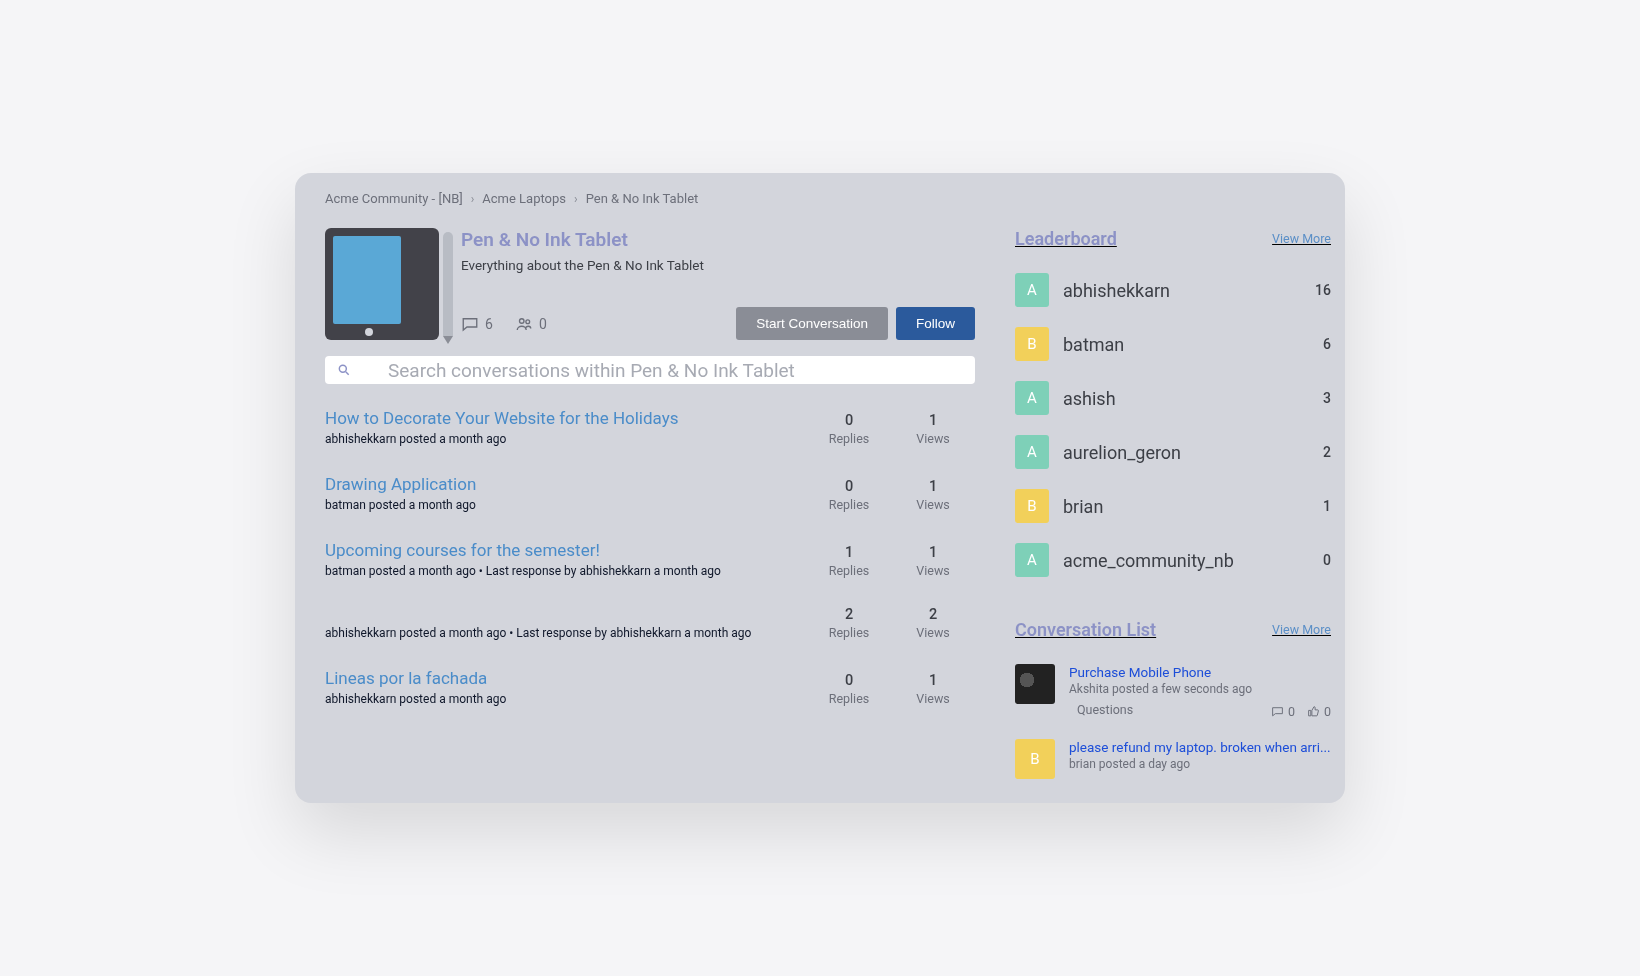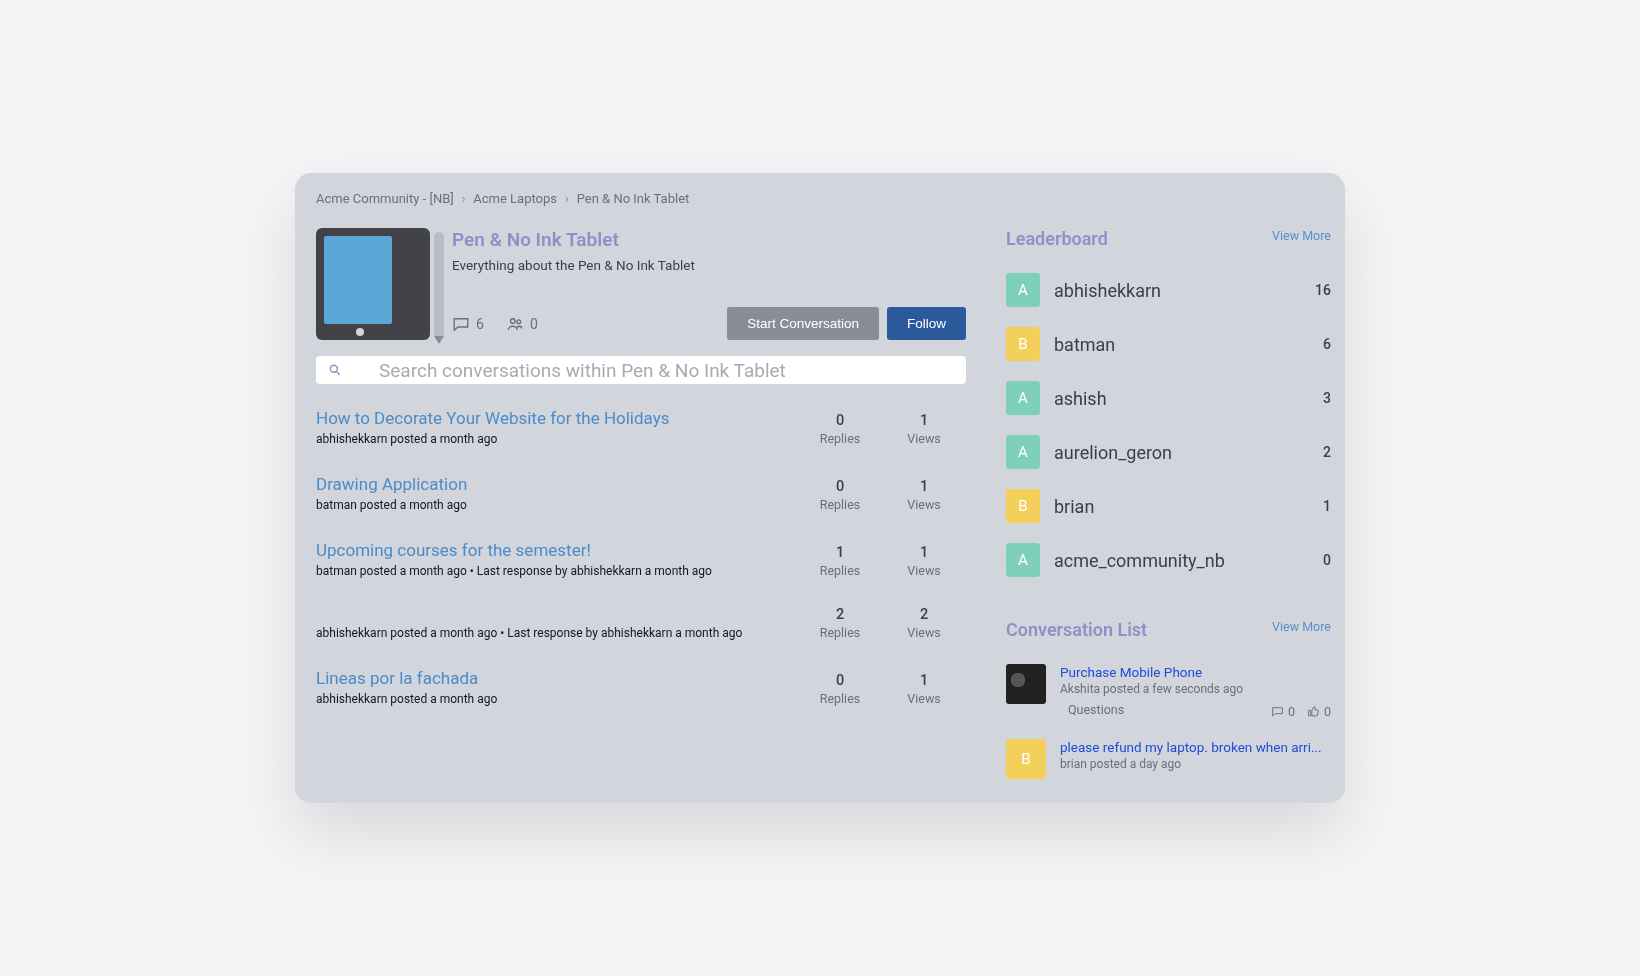--- a/index.html
+++ b/index.html
@@ -10,21 +10,21 @@
   height: 976px;
   display: flex;
   align-items: center;
   justify-content: center;
 }
 .window {
   width: 1050px;
   height: 630px;
   background: #d3d5dc;
   border-radius: 16px;
-  padding: 18px 14px 0 21px;
+  padding: 18px 14px 0 30px;
   box-shadow: 0 30px 70px rgba(0,0,0,0.12);
   overflow: hidden;
   position: relative;
 }
 .breadcrumb {
   font-size: 13px;
   color: #6c6f7a;
   display: flex;
   align-items: center;
   gap: 8px;
@@ -88,21 +88,21 @@
 .search-bar input::placeholder { color: #a7aab3; }
 .thread {
   display: flex; padding: 0 0 28px 0; align-items: flex-end;
 }
 .thread-main { flex: 1; }
 .thread-title { font-size: 17px; color: #4a8cc9; font-weight: 400; margin-bottom: 4px; cursor: pointer; }
 .thread-meta { font-size: 12px; color: #0f172a; }
 .thread-stat { width: 84px; text-align: center; }
 .thread-stat .num { font-size: 14.5px; color: #3c3f46; font-weight: 500; }
 .thread-stat .lab { font-size: 12.5px; color: #6c6f7a; margin-top: 2px; }
-.side-section-head { display: flex; align-items: flex-start; justify-content: space-between; margin-bottom: 24px; }
+.side-section-head { display: flex; align-items: center; justify-content: space-between; margin-bottom: 24px; text-decoration: underline; }
 .side-title { font-size: 18px; color: #8c92c6; font-weight: 600; }
 .view-more { font-size: 12.5px; color: #5b8fc7; text-decoration: none; cursor: pointer; }
 .lb-row { display: flex; align-items: center; gap: 14px; margin-bottom: 20px; }
 .avatar {
   width: 34px; height: 34px; border-radius: 3px;
   display: flex; align-items: center; justify-content: center;
   color: #fff; font-size: 15px; font-weight: 400;
 }
 .avatar.teal { background: #7ed0b8; }
 .avatar.yellow { background: #f2d05a; }

